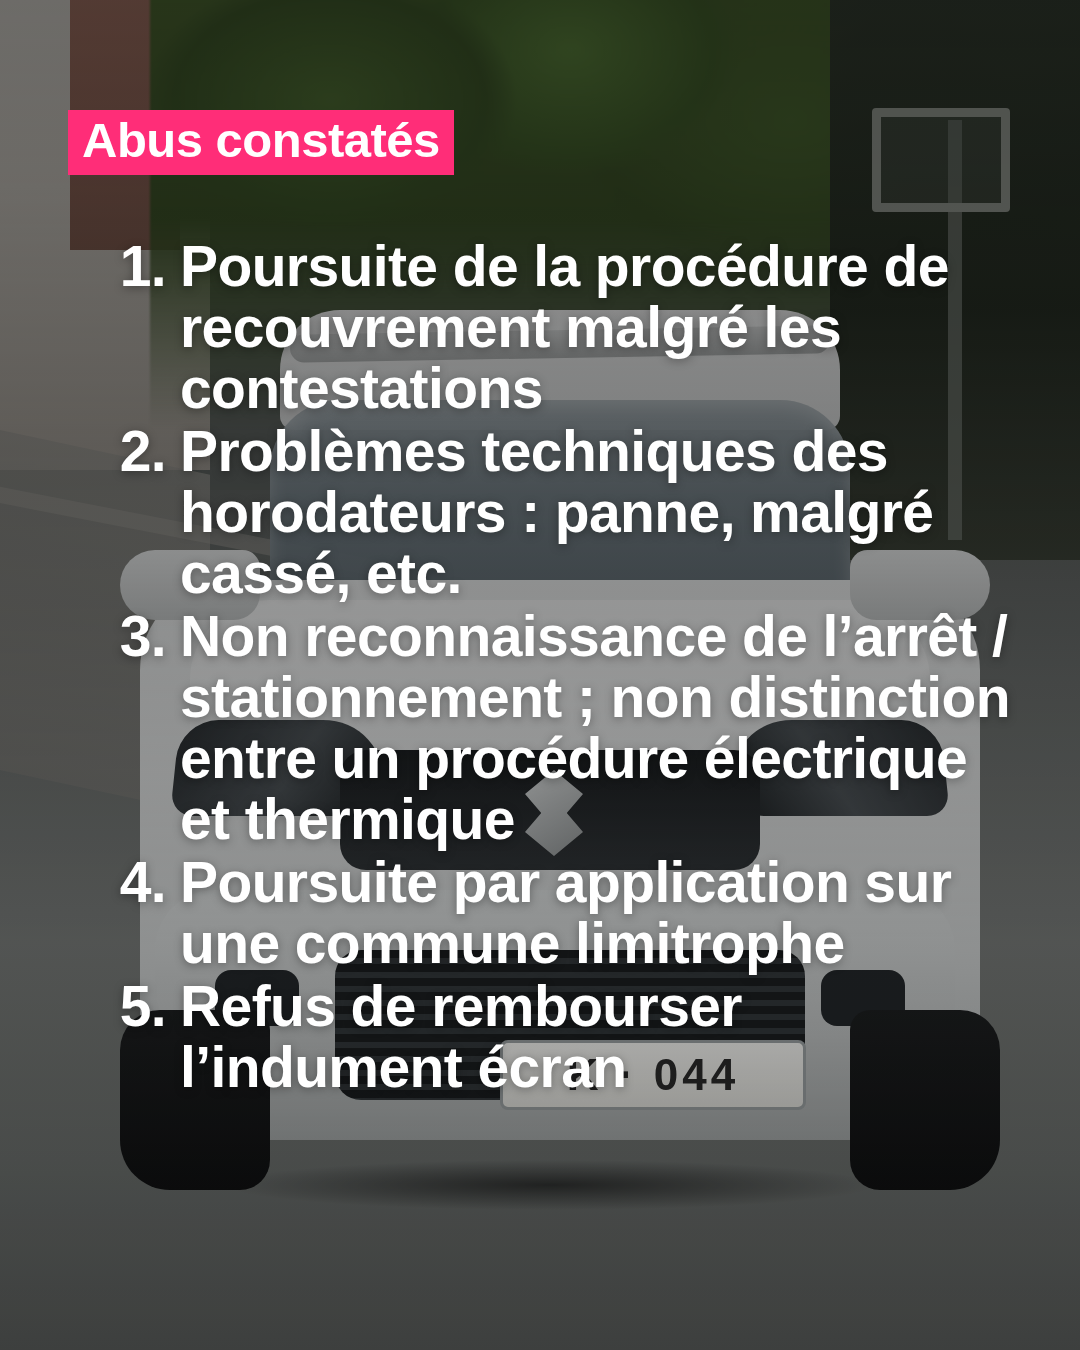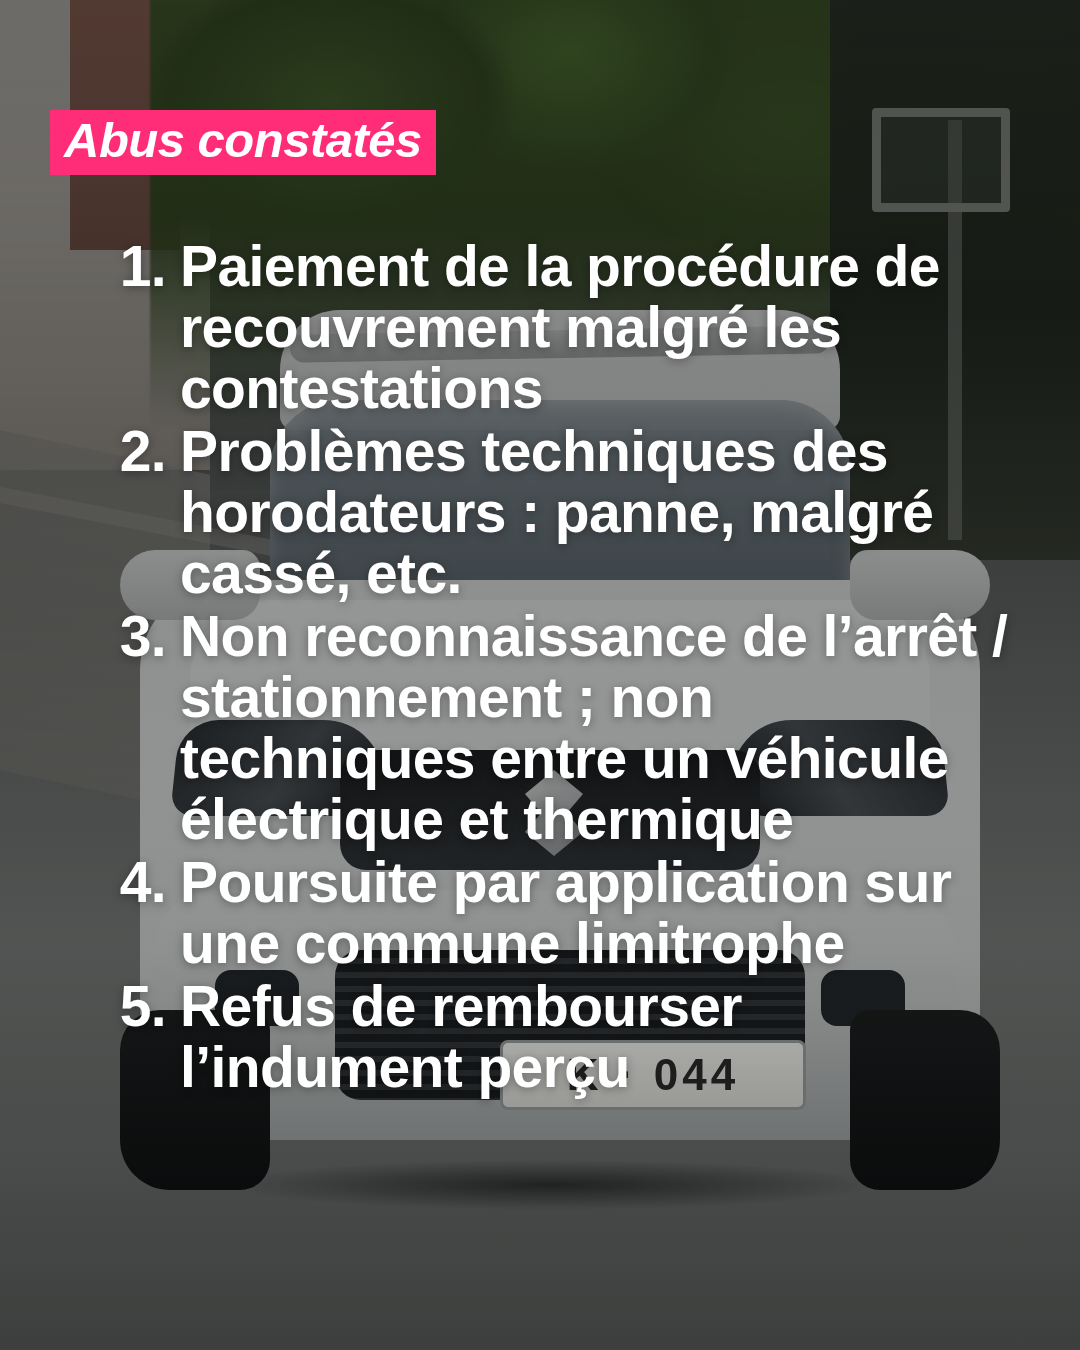--- a/index.html
+++ b/index.html
@@ -270,23 +270,22 @@
   }
 
   
   .content {
     position: absolute;
     inset: 0;
   }
 
   .title-wrap {
     position: absolute;
-    left: 50px;
+    left: 68px;
     top: 110px;
-    font-style: italic;
   }
   .title {
     display: inline-block;
     background: #ff2d78;
     color: #ffffff;
     font-size: 49px;
     font-weight: 700;
     letter-spacing: -0.5px;
     padding: 6px 14px 10px 14px;
     line-height: 1;
@@ -365,34 +364,34 @@
 
   <div class="content">
 
     <div class="title-wrap">
       <span class="title">Abus constatés</span>
     </div>
 
     <ol class="list">
       <li>
         <span class="num">1.</span>
-        <span class="txt">Paiement de la procédure de recouvrement malgré les contestations</span>
+        <span class="txt">Poursuite de la procédure de recouvrement malgré les contestations</span>
       </li>
       <li>
         <span class="num">2.</span>
         <span class="txt">Problèmes techniques des horodateurs : panne, malgré cassé, etc.</span>
       </li>
       <li>
         <span class="num">3.</span>
-        <span class="txt">Non reconnaissance de l’arrêt / stationnement ; non techniques entre un véhicule électrique et thermique</span>
+        <span class="txt">Non reconnaissance de l’arrêt / stationnement ; non distinction entre un procédure électrique et thermique</span>
       </li>
       <li>
         <span class="num">4.</span>
         <span class="txt">Poursuite par application sur une commune limitrophe</span>
       </li>
       <li>
         <span class="num">5.</span>
-        <span class="txt">Refus de rembourser l’indument perçu</span>
+        <span class="txt">Refus de rembourser l’indument écran</span>
       </li>
     </ol>
 
   </div>
 </div>
 
 </body></html>

